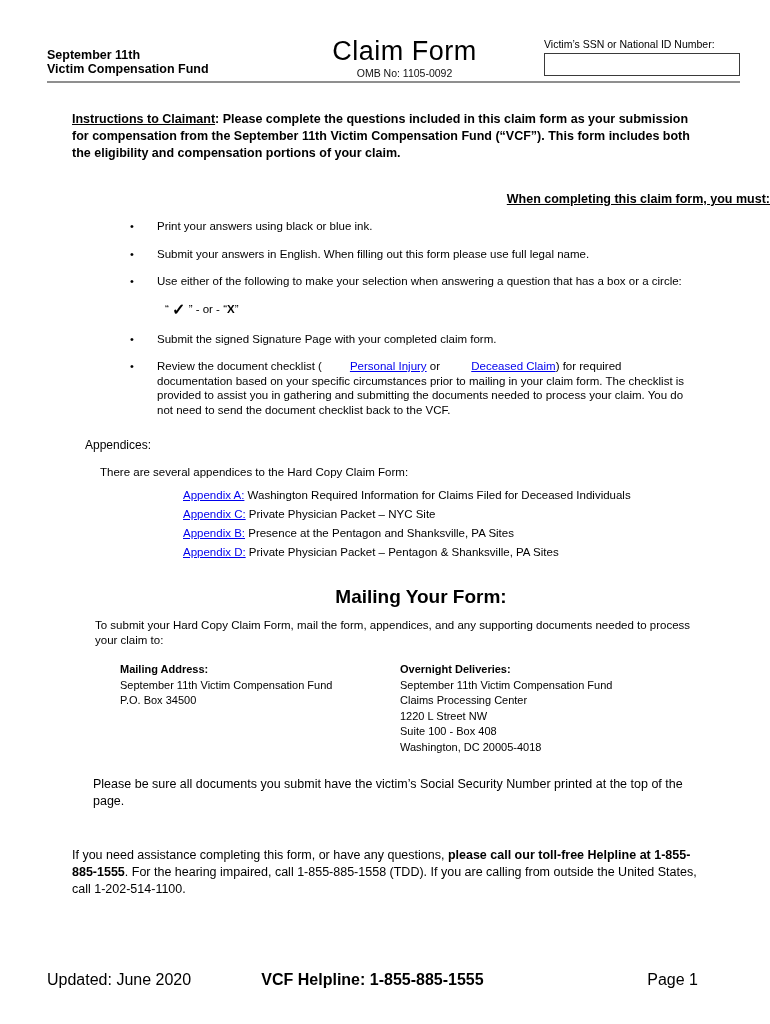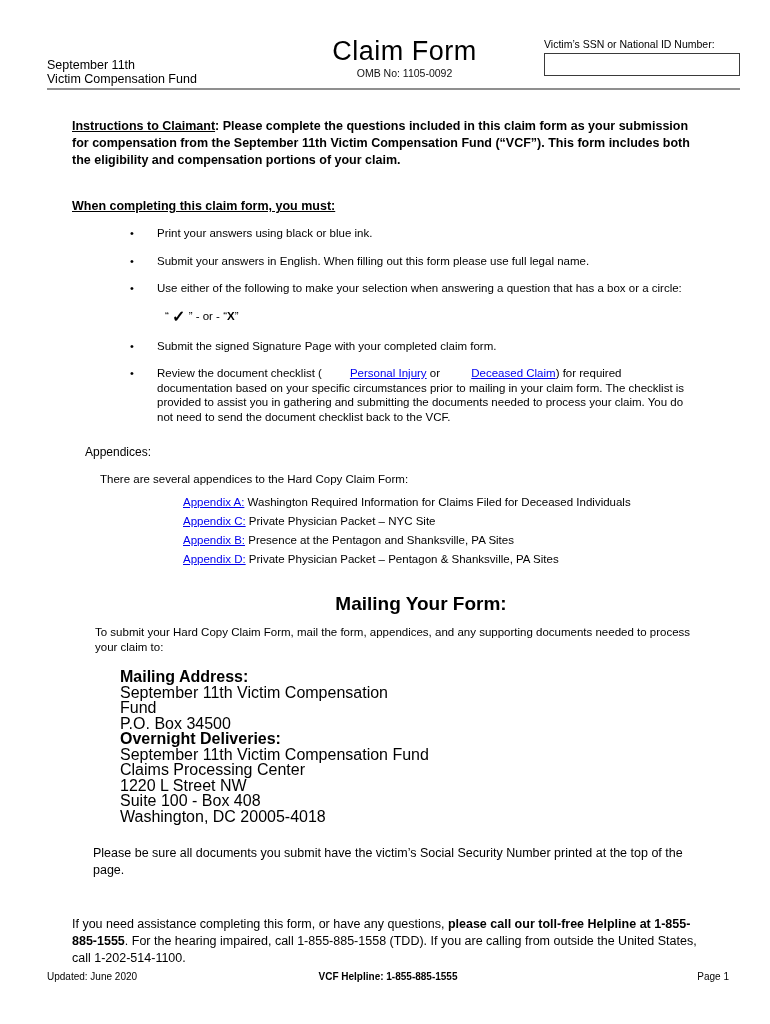--- a/index.html
+++ b/index.html
@@ -8,21 +8,21 @@
     background: #ffffff;
     font-family: "Liberation Sans", sans-serif;
     color: #000;
     position: relative;
     overflow: hidden;
   }
   .page { position: absolute; inset: 0; }
 
   
   .hdr { display: flex; align-items: flex-start; padding: 38px 30px 0 47px; }
-  .hdr-left { width: 218px; margin-top: 20px; font-size: 12.5px; font-weight: normal; line-height: 14px; }
+  .hdr-left { width: 218px; margin-top: 10px; font-size: 12.5px; font-weight: bold; line-height: 14px; }
   .hdr-center { flex: 1; text-align: center; }
   .form-title { font-size: 27px; line-height: 26px; font-weight: 400; letter-spacing: 0.5px; }
   .omb { font-size: 10.5px; margin-top: 3px; color: #111; }
   .hdr-right { width: 196px; font-size: 10.5px; }
   .ssn-input {
     display: block; width: 100%; box-sizing: border-box; height: 23px;
     border: 1.5px solid #3a3a3a; border-radius: 0; margin-top: 3px;
     font-family: "Liberation Sans", sans-serif; font-size: 12px; padding: 0 4px;
     outline: none; background: #fff;
   }
@@ -30,21 +30,21 @@
 
   
   .instructions {
     margin: 28px 68px 0 72px;
     font-size: 12.5px; font-weight: bold; line-height: 17px;
   }
   .u { text-decoration: underline; }
 
   .section-heading {
     margin: 30px 0 0 72px;
-    font-size: 12.5px; font-weight: bold; text-decoration: underline;
+    font-size: 12.5px; font-weight: bold; text-decoration: underline; text-align: right;
   }
 
   .bullets { margin-top: 4px; }
   .bullet-row { display: flex; margin: 13px 70px 0 130px; font-size: 11.5px; line-height: 14.5px; }
   .bullet-marker { flex: none; width: 27px; font-size: 11px; }
   .bullet-text { flex: 1; }
   .check-line { margin: 11px 0 0 165px; font-size: 11.5px; }
   .check-glyph { font-size: 16px; font-weight: bold; vertical-align: -2px; }
   .x-glyph { font-weight: bold; }
 
@@ -56,31 +56,31 @@
     text-align: center; text-decoration: underline;
   }
 
   .appendices-heading { margin: 21px 0 14px 85px; font-size: 12px; font-weight: normal; }
   .appendices-intro { margin: 10px 0 0 100px; font-size: 11.5px; }
   .appendix-list { margin-top: 8px; }
   .appendix-item { margin: 0 0 0 155px; font-size: 11.5px; line-height: 19px; }
 
   .mailing-heading { margin: 24px 0 0 72px; font-size: 19px; font-weight: bold; text-align: center; }
   .mailing-intro { margin: 10px 70px 0 95px; font-size: 11.5px; line-height: 15px; }
-  .addresses { display: flex; margin: 14px 0 0 120px; font-size: 16px; line-height: 15.5px; flex-direction: column; }
+  .addresses { display: flex; margin: 14px 0 0 120px; font-size: 11px; line-height: 15.5px; }
   .addr-col1 { width: 280px; }
   .addr-heading { font-weight: bold; }
 
   .ssn-note { margin: 21px 70px 0 93px; font-size: 12.5px; line-height: 17px; }
   .assistance { margin: 37px 68px 0 72px; font-size: 12.5px; line-height: 17px; }
 
   
   .footer {
-    position: absolute; left: 47px; right: 41px; top: 971px;
-    display: flex; align-items: center; font-size: 10px;
+    position: absolute; left: 47px; right: 72px; top: 971px;
+    display: flex; align-items: center; font-size: 16px;
   }
   .footer-left { width: 200px; }
   .footer-center { flex: 1; text-align: center; font-weight: bold; }
   .footer-right { width: 200px; text-align: right; }
 </style>
 </head>
 <body>
 
 <div class="page">
 

